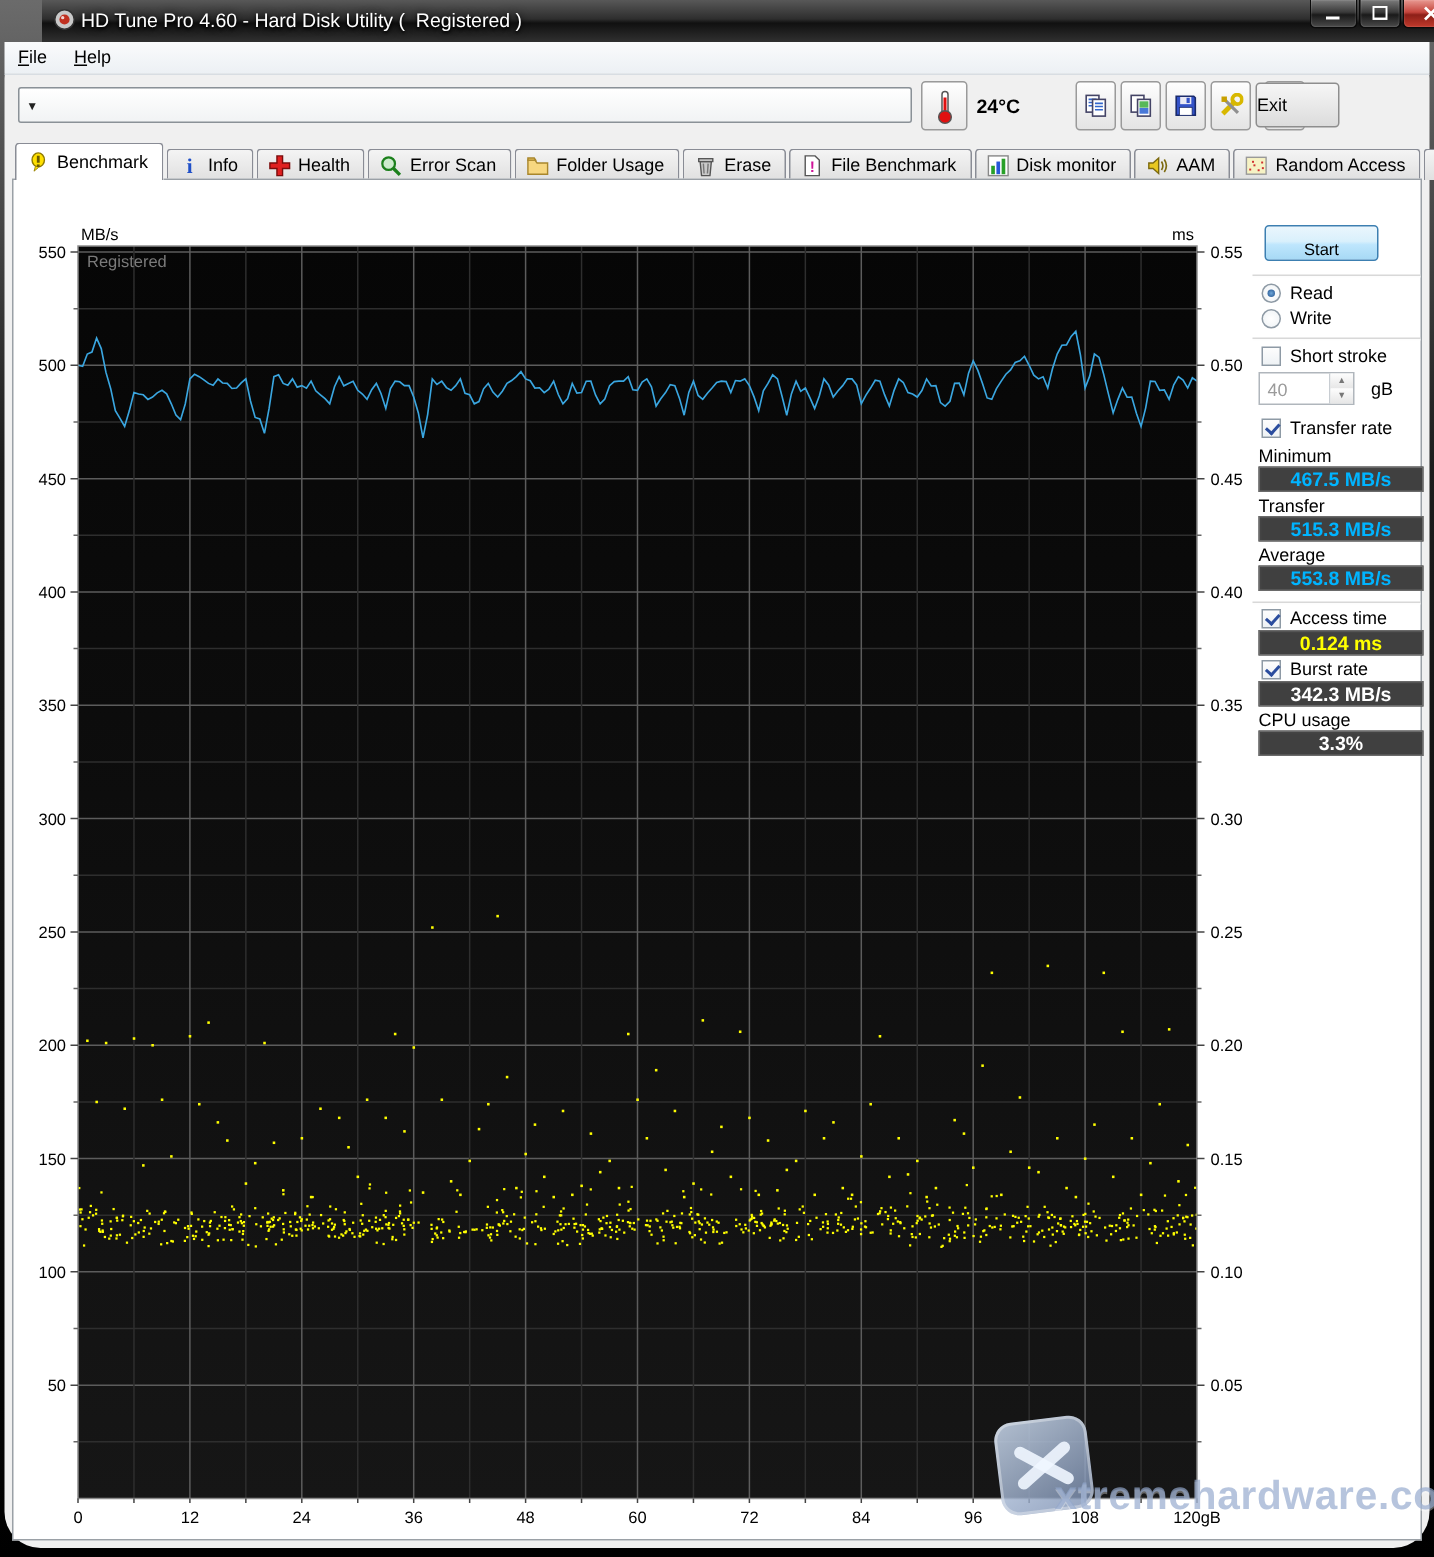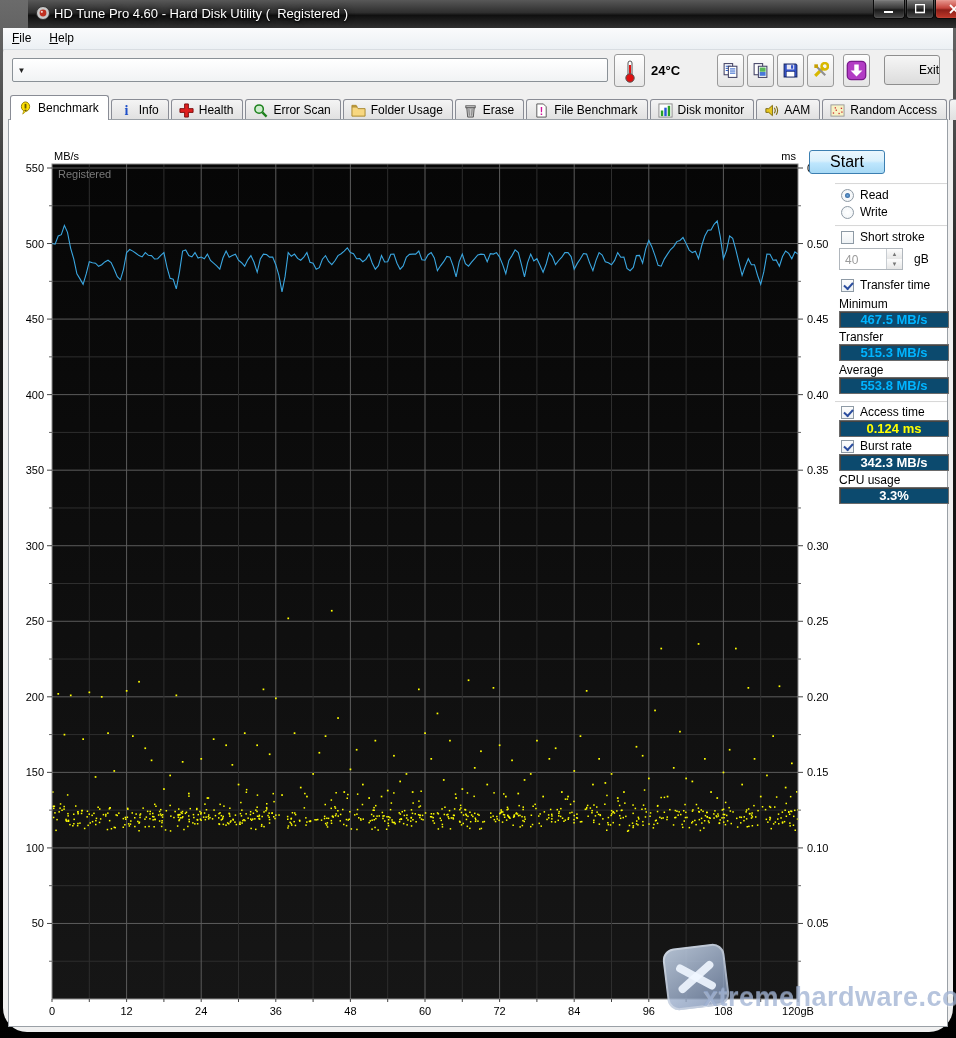--- a/index.html
+++ b/index.html
@@ -26,50 +26,50 @@
   #toolbar { position:absolute; left:0; top:22px; width:100%; height:44px; }
   #drive-combo { position:absolute; left:9px; top:8px; width:596px; height:24px; border:1px solid #8a9197; border-radius:2px;
     background:linear-gradient(#fff,#f1f3f4); font-size:12px; display:flex; align-items:center; }
   #drive-combo .txt { padding-left:6px; white-space:pre; flex:1; }
   #combo-arrow { width:17px; height:100%; display:flex; align-items:center; justify-content:center; font-size:8px; color:#222; }
   #temp-btn { position:absolute; left:611px; top:4px; width:31px; height:33px; border:1px solid #9a9a9a; border-radius:3px;
     background:linear-gradient(#fefefe,#e8e8e8); display:flex; align-items:center; justify-content:center; }
   #temp-label { position:absolute; left:648px; top:13px; font-size:13px; font-weight:bold; }
   .tool-btn { position:absolute; top:4px; width:27px; height:33px; border:1px solid #9a9a9a; border-radius:3px;
     background:linear-gradient(#fefefe,#e4e4e4); display:flex; align-items:center; justify-content:center; }
-  #exit-btn { position:absolute; left:881px; top:5px; width:56px; height:30px; border:1px solid #8e8e8e; border-radius:3px;
-    background:linear-gradient(#f6f6f6,#dcdcdc); font-size:12px; display:flex; align-items:center; justify-content:flex-end; }
+  #exit-btn { position:absolute; left:834px; top:5px; width:56px; height:30px; border:1px solid #8e8e8e; border-radius:3px;
+    background:linear-gradient(#f6f6f6,#dcdcdc); font-size:12px; display:flex; align-items:center; justify-content:flex-start; }
 
   
   #tabstrip { position:absolute; left:7px; top:67px; height:25px; display:flex; align-items:flex-end; }
   .tab { display:flex; align-items:center; gap:5px; padding:3px 9px 3px 7px; font-size:12px; height:21px;
     border:1px solid #898c95; border-bottom:none; border-radius:3px 3px 0 0; margin-right:2px;
     background:linear-gradient(#f4f4f4,#e0e0e0); position:relative; white-space:nowrap; }
   .tab.active { height:25px; background:#fff; z-index:3; box-shadow:0 2px 0 #fff; }
   .tab .ticon { width:15px; height:15px; display:inline-block; }
 
   
   #content { position:absolute; left:5px; top:91px; width:940px; height:908px; background:#fff; border:1px solid #9aa0a6; }
   #chart-svg { position:absolute; left:0; top:0; }
 
   
   .ctl-label { position:absolute; font-size:12px; color:#000; white-space:nowrap; }
   .sep { position:absolute; left:826px; width:112px; height:2px; border-top:1px solid #d8d8d8; border-bottom:1px solid #fdfdfd; }
-  #start-btn { position:absolute; left:800px; top:30px; width:76px; height:24px; border:1px solid #3c7fb1; border-radius:3px;
-    background:linear-gradient(#eaf6fd,#d9f0fc 45%,#bee6fd 55%,#a7d9f5); font-size:16px; display:flex; align-items:center; justify-content:center; }
+  #start-btn { position:absolute; left:834px; top:30px; width:76px; height:24px; border:1px solid #3c7fb1; border-radius:3px;
+    background:linear-gradient(#eaf6fd,#d9f0fc 45%,#bee6fd 55%,#a7d9f5); font-size:11px; display:flex; align-items:flex-end; justify-content:center; }
   .radio { position:absolute; width:13px; height:13px; border:1px solid #8e9aa5; border-radius:50%; background:radial-gradient(#fff,#eef2f5); }
   .radio.sel::after { content:""; position:absolute; left:3px; top:3px; width:5px; height:5px; border-radius:50%; background:radial-gradient(#6ea6d8,#1f4f8b); }
   .cb { position:absolute; width:13px; height:13px; border:1px solid #8e9aa5; background:linear-gradient(#fdfdfd,#eef2f5); }
   .cb.on::after { content:""; position:absolute; left:2px; top:2px; width:7px; height:4px;
     border-left:2px solid #2b4d9e; border-bottom:2px solid #2b4d9e; transform:rotate(-48deg); }
   #spinner { position:absolute; left:830px; top:128px; width:64px; height:22px; border:1px solid #b0b6bc; background:#fff; display:flex; }
   #spinner .val { flex:1; font-size:12px; color:#9b9b9b; padding:4px 0 0 5px; }
   #spin-arrows { width:16px; border-left:1px solid #c8cdd2; display:flex; flex-direction:column; }
   #spin-arrows div { flex:1; font-size:6px; color:#777; text-align:center; line-height:10px; background:linear-gradient(#fdfdfd,#e6e6e6); }
-  .valbox { position:absolute; left:830px; width:110px; height:17px; background:#0c4a6e; border:1px solid #6a6a6a;
+  .valbox { position:absolute; left:830px; width:110px; height:17px; background:#404040; border:1px solid #6a6a6a;
     box-shadow:inset 1px 1px 0 #444; font-size:13px; font-weight:bold; display:flex; align-items:center; justify-content:center; font-family:"Liberation Sans",sans-serif; }
   .v-cyan { color:#00b4ff; } .v-yellow { color:#ffff00; } .v-white { color:#fff; }
 
   
   #wm { position:absolute; left:648px; top:820px; width:290px; height:86px; pointer-events:none; }
   #wm-logo { position:absolute; left:8px; top:6px; width:62px; height:62px; border-radius:12px; transform:rotate(-7deg);
     background:linear-gradient(150deg,rgba(205,220,240,.85),rgba(120,140,175,.8)); box-shadow:inset 0 0 0 2px rgba(255,255,255,.35); }
   #wm-logo::before,#wm-logo::after { content:""; position:absolute; left:9px; top:27px; width:44px; height:8px; border-radius:4px; background:rgba(240,246,255,.9); }
   #wm-logo::before { transform:rotate(35deg); } #wm-logo::after { transform:rotate(-35deg); }
   #wm-text { position:absolute; left:46px; top:42px; font-size:27px; font-weight:bold; letter-spacing:.5px;
@@ -1341,21 +1341,21 @@
       <div id="spinner">
         <span class="val">40</span>
         <span id="spin-arrows">
             <div>▲</div>
             <div>▼</div>
           </span>
       </div>
       <span class="ctl-label" style="left:905px;top:132px">gB</span>
 
       <span class="cb on" style="left:832px;top:159px"></span>
-      <span class="ctl-label" style="left:851px;top:158px">Transfer time</span>
+      <span class="ctl-label" style="left:851px;top:158px">Transfer rate</span>
 
       <span class="ctl-label" style="left:830px;top:177px">Minimum</span>
       <div class="valbox v-cyan" style="top:191px">467.5 MB/s</div>
       <span class="ctl-label" style="left:830px;top:210px">Transfer</span>
       <div class="valbox v-cyan" style="top:224px">515.3 MB/s</div>
       <span class="ctl-label" style="left:830px;top:243px">Average</span>
       <div class="valbox v-cyan" style="top:257px">553.8 MB/s</div>
       <div class="sep" style="top:281px"></div>
 
       <span class="cb on" style="left:832px;top:286px"></span>

